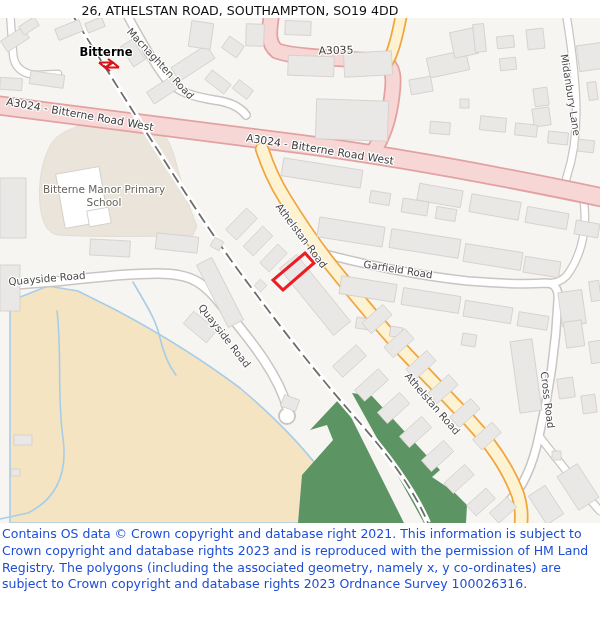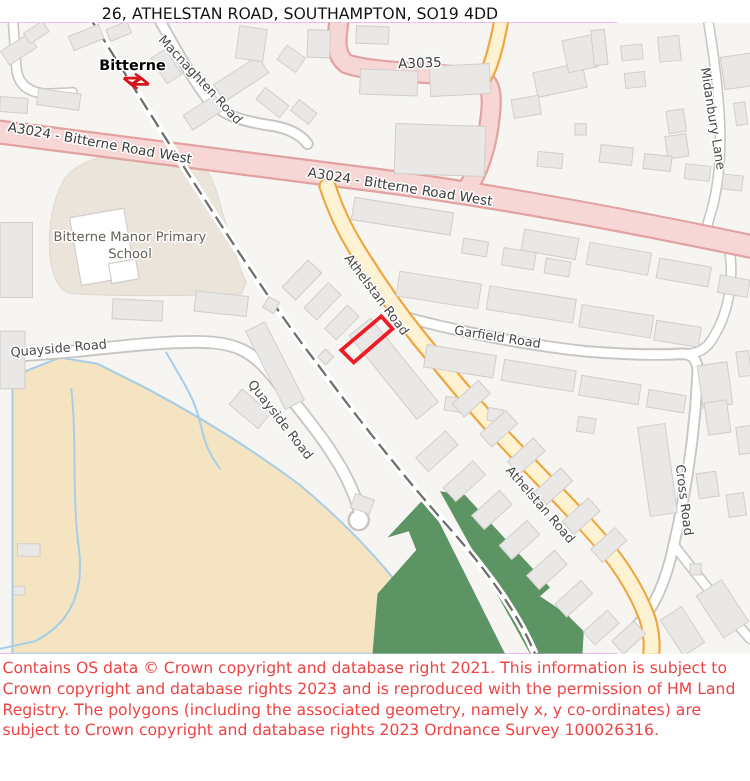--- a/index.html
+++ b/index.html
@@ -2,21 +2,21 @@
 <html style="--c-a_road_fill: #f7d7d6; --c-a_road_casing: #e2a2a1; --c-minor_yellow_fill: #fdf2d2; --c-minor_yellow_casing: #f0a63f; --c-road_fill: #ffffff; --c-road_casing: #c9c5c2; --c-building_fill: #e9e8e6; --c-building_stroke: #d2cec9; --c-school_ground: #eae4da; --c-tidal_flat: #f4e4c2; --c-water_edge: #a8cde8; --c-greenspace: #5d9463; --c-railway: #6e6e6e; --c-plot_outline: #ee1c25; --c-station_icon: #d7141a;"><head>
 <meta charset="utf-8">
 <style>
   html,body{margin:0;padding:0;background:#fff;width:600px;height:625px;overflow:hidden;
     font-family:"DejaVu Sans","Liberation Sans",sans-serif;}
   .header{width:480px;text-align:center;padding-top:3px;color:#111;}
   .title{font-size:12.6px;line-height:15px;}
   .subtitle{font-size:12.6px;line-height:15px;}
   .map{position:relative;width:494px;height:505px;background:#d946ef;}
   svg{display:block}
-  .footer{width:596px;padding:3px 2px 0 2px;color:#ef4444;font-size:12.5px;line-height:16.8px;}
+  .footer{width:596px;padding:3px 2px 0 2px;color:#1d4ed8;font-size:12.5px;line-height:16.8px;}
 
   
   .ln{fill:none;stroke-linecap:round;stroke-linejoin:round;}
   .case-minor{stroke:var(--c-road_casing);}
   .fill-minor{stroke:var(--c-road_fill);}
   .case-a{stroke:var(--c-a_road_casing);}
   .fill-a{stroke:var(--c-a_road_fill);}
   .case-y{stroke:var(--c-minor_yellow_casing);}
   .fill-y{stroke:var(--c-minor_yellow_fill);}
   .sand{fill:var(--c-tidal_flat);stroke:var(--c-water_edge);stroke-width:1.6;}

